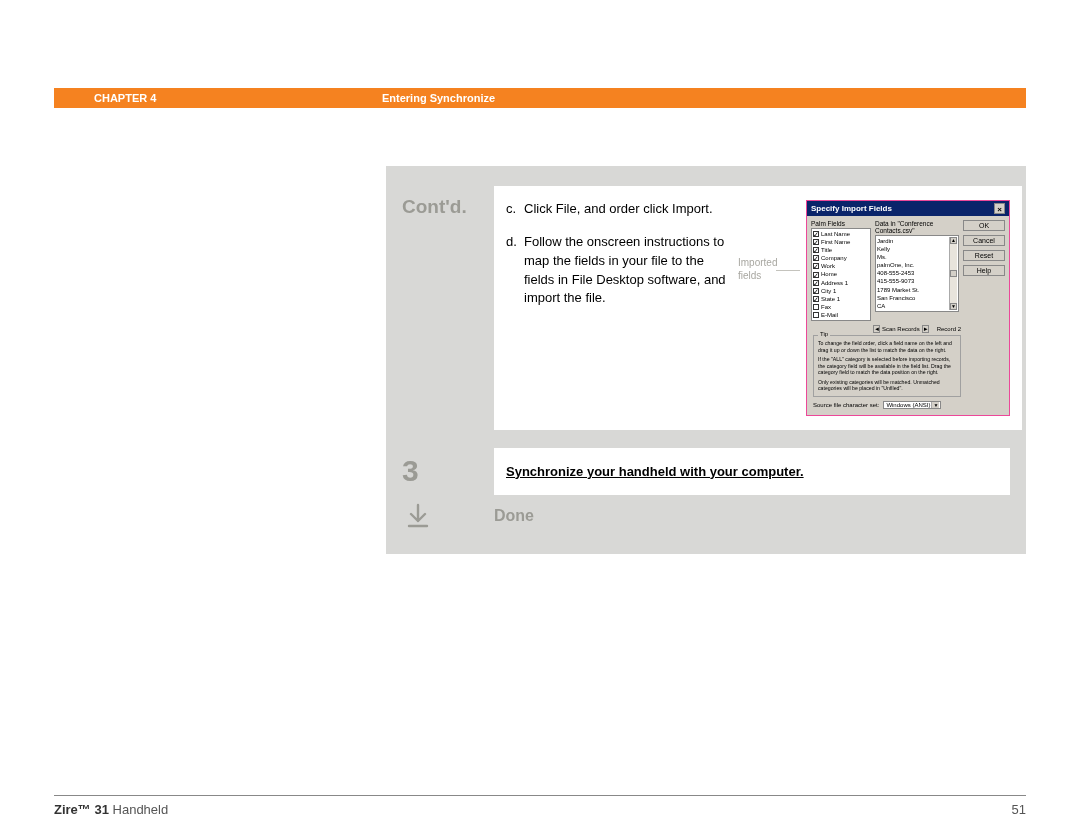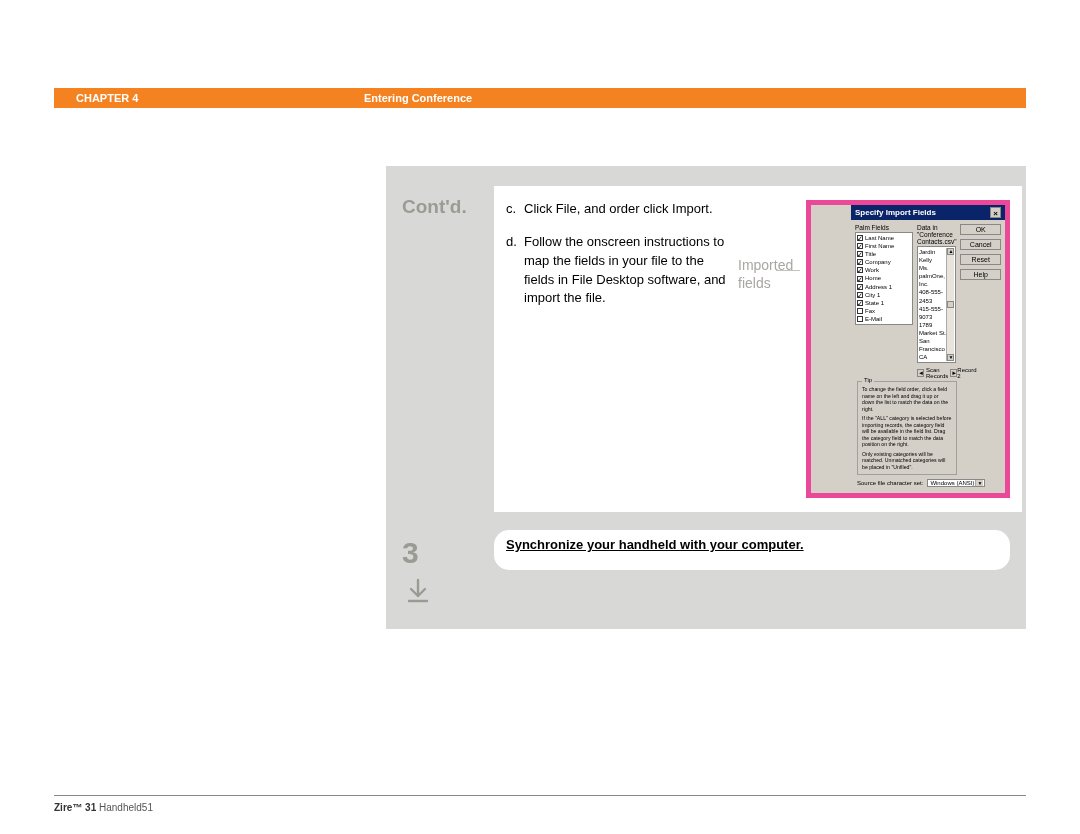--- a/index.html
+++ b/index.html
@@ -17,21 +17,21 @@
     left: 54px;
     width: 972px;
     height: 20px;
     background: #f58220;
     display: flex;
     align-items: center;
     color: #fff;
     font-size: 11px;
     font-weight: bold;
   }
-  .chapter { margin-left: 22px; width: 288px; }
+  .chapter { margin-left: 40px; width: 288px; }
   .section-title {}
   .main-box {
     position: absolute;
     top: 166px;
     left: 386px;
     width: 640px;
     background: #d8d8d6;
     padding: 0;
   }
   .contd-row {
@@ -58,43 +58,42 @@
     width: 222px;
     font-size: 13px;
     line-height: 1.45;
     color: #000;
   }
   .instr-col ol { list-style: none; padding: 0; }
   .instr-col li { display: flex; margin-bottom: 14px; }
   .instr-col .let { width: 18px; flex-shrink: 0; }
   .callout-col {
     width: 58px;
-    font-size: 14px;
+    font-size: 10px;
     color: #a8a7a1;
     padding-top: 56px;
     line-height: 1.3;
     position: relative;
   }
   .callout-col::after {
     content: "";
     position: absolute;
     top: 70px;
     left: 38px;
     width: 24px;
     height: 1px;
     background: #c4c3bd;
   }
   .dialog-col { flex: 1; position: relative; }
   .dialog {
     width: 204px;
-    border: 5px solid #ec4899;
+    border: 1px solid #ec4899;
     background: #d4d0c8;
     font-family: "MS Sans Serif", Tahoma, Arial, sans-serif;
     font-size: 7px;
-    padding-left: 40px;
   }
   .dialog-title {
     background: #0a246a;
     color: #fff;
     padding: 2px 4px;
     font-weight: bold;
     display: flex;
     justify-content: space-between;
     align-items: center;
     font-size: 8px;
@@ -254,23 +253,22 @@
     color: #9b9b95;
     font-size: 30px;
     font-weight: bold;
     width: 78px;
     flex-shrink: 0;
     padding-top: 6px;
   }
   .step3-content {
     background: #ffffff;
     flex: 1;
-    padding: 7px 12px;
+    padding: 16px 12px;
     font-size: 13px;
-    border-radius: 15px;
   }
   .step3-content a {
     color: #000;
     text-decoration: underline;
     font-weight: bold;
   }
   .done-row {
     display: flex;
     padding: 8px 16px 18px 16px;
     gap: 14px;
@@ -298,31 +296,32 @@
     width: 972px;
     height: 1px;
     background: #888;
   }
   .footer {
     position: absolute;
     top: 802px;
     left: 54px;
     width: 972px;
     display: flex;
-    font-size: 10px;
+    justify-content: space-between;
+    font-size: 13px;
     color: #555;
   }
   .footer .prod .bold { font-weight: bold; color: #333; }
 </style>
 </head>
 <body>
 
 <div class="header-bar">
   <div class="chapter">CHAPTER 4</div>
-  <div class="section-title">Entering Conference</div>
+  <div class="section-title">Entering Synchronize</div>
 </div>
 
 <div class="main-box">
 
   <div class="contd-row">
     <div class="contd-label">Cont'd.</div>
     <div class="contd-content">
       <div class="instr-col">
         <ol>
           <li>
@@ -455,20 +454,21 @@
       <a href="#">Synchronize your handheld with your computer.</a>
     </div>
   </div>
 
   <div class="done-row">
     <div class="done-icon">
       <svg viewBox="0 0 24 26">
         <path d="M12 2 L12 18 M12 18 L5 11 M12 18 L19 11 M3 23 L21 23" stroke="#9b9b95" stroke-width="2.4" fill="none" stroke-linecap="round"></path>
       </svg>
     </div>
+    <div class="done-text">Done</div>
   </div>
 
 </div>
 
 <div class="footer-rule"></div>
 <div class="footer">
   <div class="prod">
     <span class="bold">Zire™ 31</span><span> Handheld</span>
   </div>
   <div>51</div>

